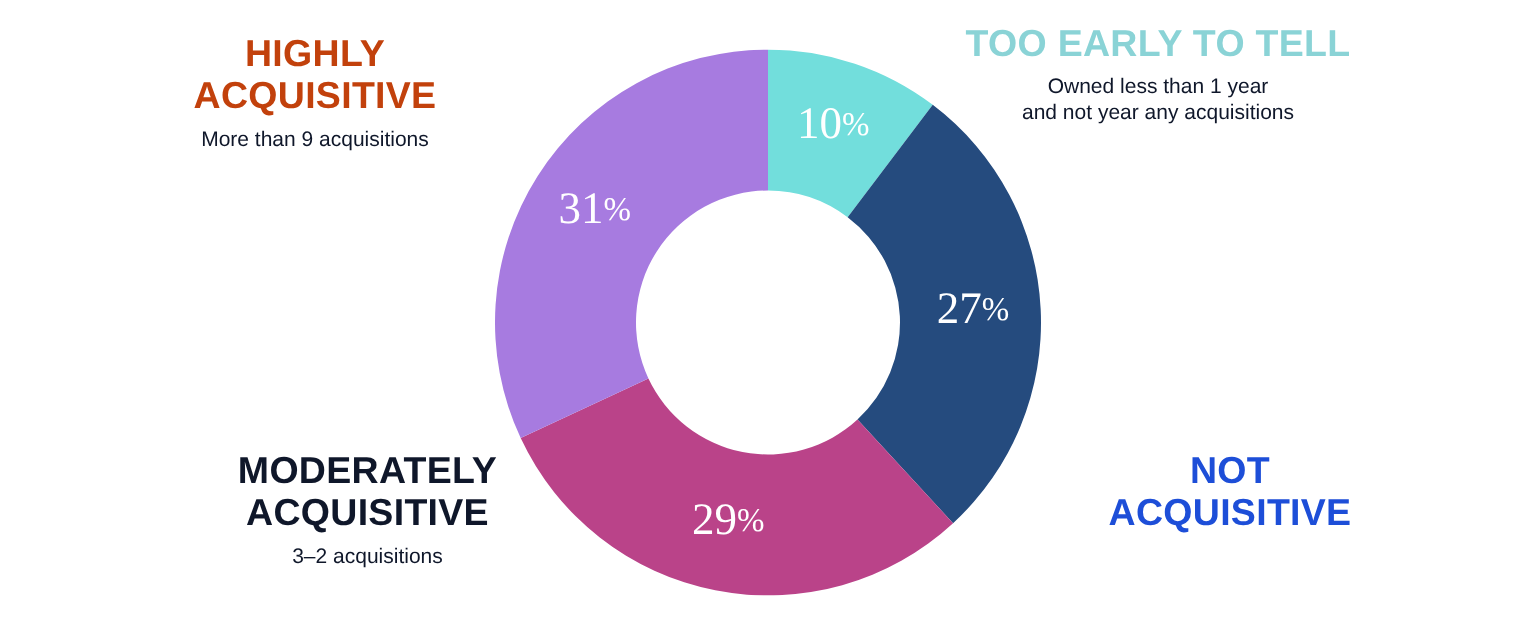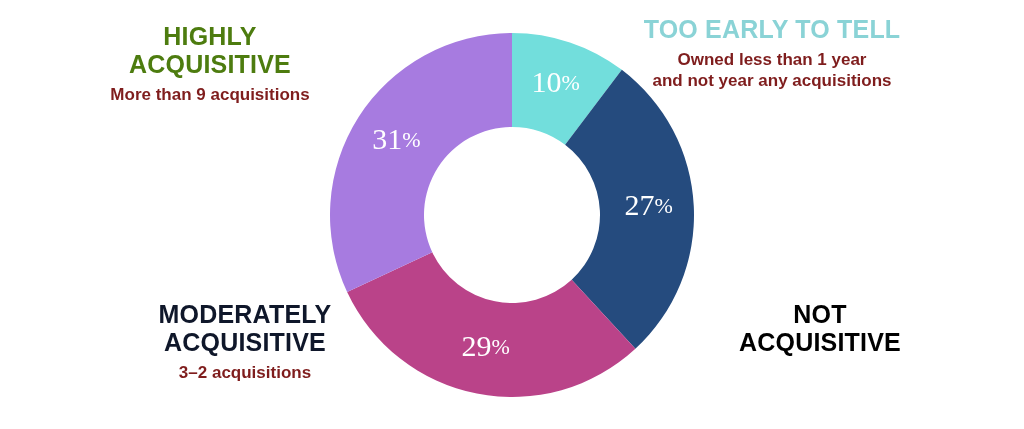--- a/index.html
+++ b/index.html
@@ -53,25 +53,25 @@
   }
   .callout-title {
     font-weight: bold;
     font-size: 25px;
     line-height: 1.12;
     letter-spacing: 0.2px;
     margin: 0;
     text-transform: uppercase;
   }
   .callout-desc {
-    font-size: 17px;
+    font-size: 14px;
     line-height: 1.24;
-    color: #7f1d1d;
+    color: #0f172a;
     margin: 6px 0 0 0;
-    font-weight: bold;
+    font-weight: normal;
   }
 
   #callout-highly {
     left: 60px;
     top: 22px;
     width: 300px;
   }
   #callout-too-early {
     left: 612px;
     top: 15px;
@@ -104,21 +104,21 @@
       <g id="labels-group">
           <text x="225.56109918828452" y="52.236503447585704" class="slice-value"><tspan>10</tspan><tspan class="pct-sign">%</tspan></text>
           <text x="318.7185034021904" y="175.3528030369743" class="slice-value"><tspan>27</tspan><tspan class="pct-sign">%</tspan></text>
           <text x="155.56784283490066" y="316.30366885383097" class="slice-value"><tspan>29</tspan><tspan class="pct-sign">%</tspan></text>
           <text x="66.52350778529731" y="108.5063666309271" class="slice-value"><tspan>31</tspan><tspan class="pct-sign">%</tspan></text>
         </g>
     </svg>
   </div>
 
   <div class="callout" id="callout-highly">
-    <div class="callout-title" id="title-highly" style="color: #4d7c0f;">
+    <div class="callout-title" id="title-highly" style="color: #c2410c;">
       <span>HIGHLY</span><br>
       <span>ACQUISITIVE</span>
     </div>
     <p class="callout-desc">More than 9 acquisitions</p>
   </div>
 
   <div class="callout" id="callout-too-early">
     <div class="callout-title" id="title-too-early" style="color: rgb(138, 211, 214);">
       <span>TOO EARLY TO TELL</span>
     </div>
@@ -130,19 +130,19 @@
 
   <div class="callout" id="callout-moderately">
     <div class="callout-title" id="title-moderately" style="color: #0f172a;">
       <span>MODERATELY</span><br>
       <span>ACQUISITIVE</span>
     </div>
     <p class="callout-desc">3–2 acquisitions</p>
   </div>
 
   <div class="callout" id="callout-not">
-    <div class="callout-title" id="title-not" style="color: #000000;">
+    <div class="callout-title" id="title-not" style="color: #1d4ed8;">
       <span>NOT</span><br>
       <span>ACQUISITIVE</span>
     </div>
   </div>
 
 </div>
 
 </body></html>

